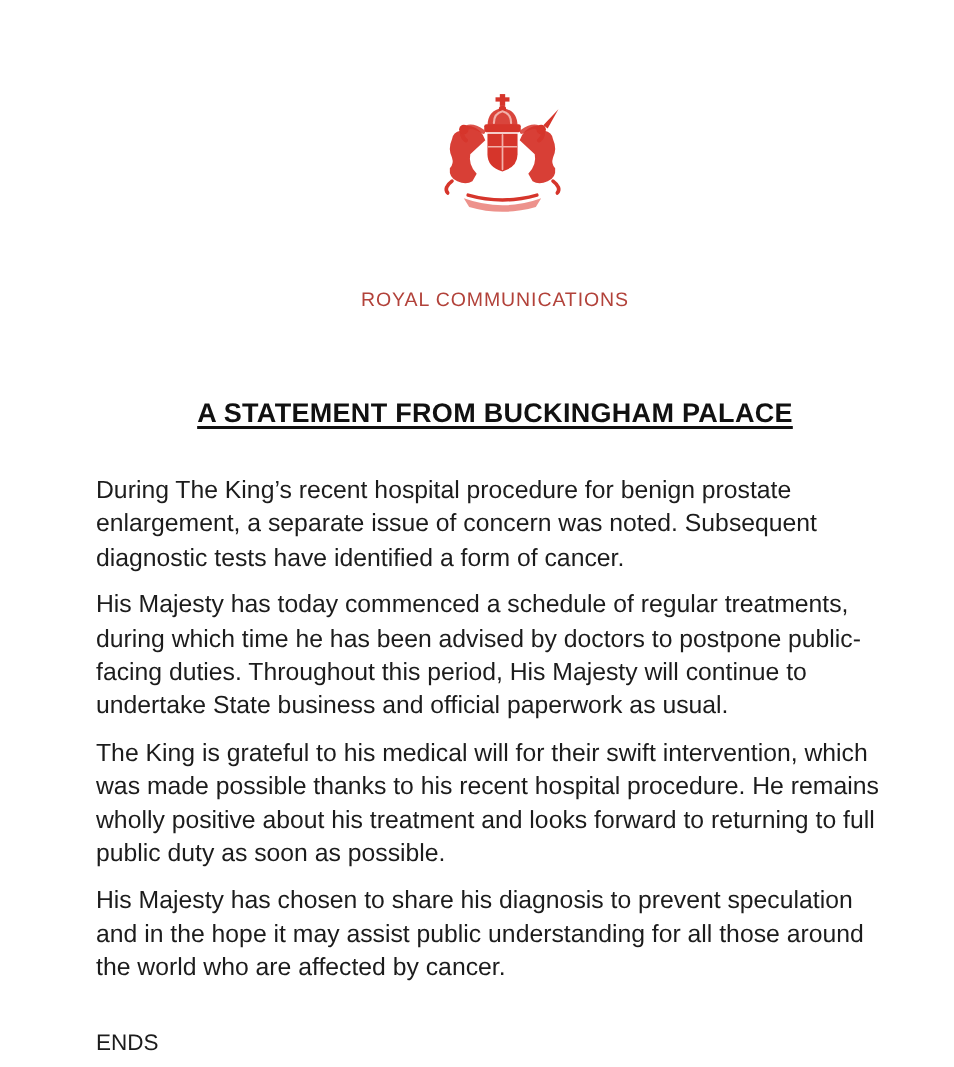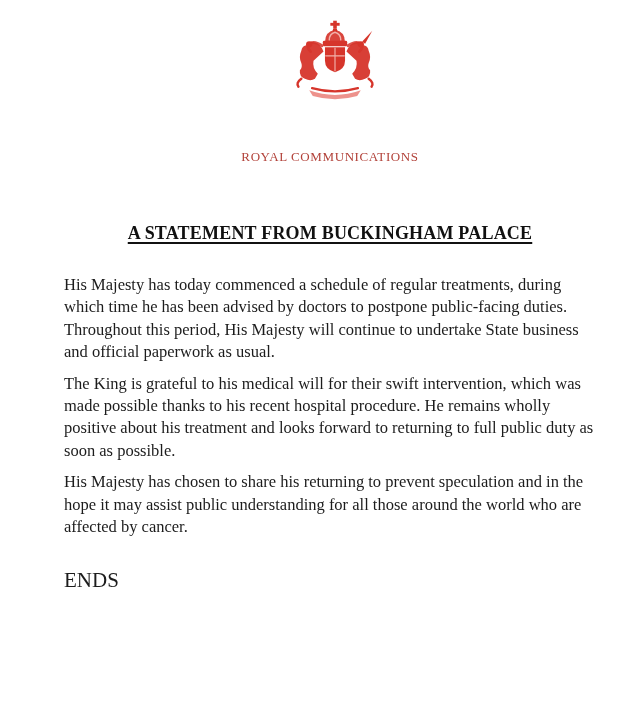--- a/index.html
+++ b/index.html
@@ -5,25 +5,25 @@
   html, body {
     margin: 0;
     padding: 0;
     background: #ffffff;
   }
   .page {
     position: relative;
     width: 636px;
     height: 711px;
     background: #ffffff;
-    font-family: Liberation Serif, serif;
+    font-family: Liberation Sans, sans-serif;
     color: var(--body-ink, #1c1c1c);
     overflow: hidden;
     box-sizing: border-box;
-    padding: 20px 40px 0 64px;
+    padding: 62px 40px 0 64px;
   }
   .letterhead {
     text-align: center;
   }
   .crest {
     display: inline-block;
     transform: translateX(5px);
     filter: blur(0.3px);
   }
   .crest svg .ink { fill: var(--crest-red, #d6352b); }
@@ -60,21 +60,21 @@
     margin-top: 30px;
   }
   .body-copy p {
     margin: 0 0 9px 0;
     font-size: 16.5px;
     line-height: 22.4px;
     color: var(--body-ink, #1c1c1c);
   }
   .ends {
     margin-top: 30px;
-    font-size: 21px;
+    font-size: 15px;
     color: var(--body-ink, #1c1c1c);
   }
 </style>
 </head>
 <body>
 
 <div class="page">
 
   <div class="letterhead">
     <span class="crest">
@@ -107,20 +107,21 @@
         <path class="line" d="M28 95 Q60 104 92 95" stroke-width="3.2"></path>
         <path class="ink-light" d="M24 98 q36 13 72 0 l-5 8 q-31 9 -62 0 z" opacity="0.8"></path>
       </svg>
     </span>
     <div class="org-name">ROYAL COMMUNICATIONS</div>
   </div>
 
   <div class="statement-title">A STATEMENT FROM BUCKINGHAM PALACE</div>
 
   <div class="body-copy">
+    <p>During The King’s recent hospital procedure for benign prostate enlargement, a separate issue of concern was noted. Subsequent diagnostic tests have identified a form of cancer.</p>
     <p>His Majesty has today commenced a schedule of regular treatments, during which time he has been advised by doctors to postpone public-facing duties. Throughout this period, His Majesty will continue to undertake State business and official paperwork as usual.</p>
     <p>The King is grateful to his medical will for their swift intervention, which was made possible thanks to his recent hospital procedure. He remains wholly positive about his treatment and looks forward to returning to full public duty as soon as possible.</p>
-    <p>His Majesty has chosen to share his returning to prevent speculation and in the hope it may assist public understanding for all those around the world who are affected by cancer.</p>
+    <p>His Majesty has chosen to share his diagnosis to prevent speculation and in the hope it may assist public understanding for all those around the world who are affected by cancer.</p>
   </div>
 
   <div class="ends">ENDS</div>
 
 </div>
 
 </body></html>

